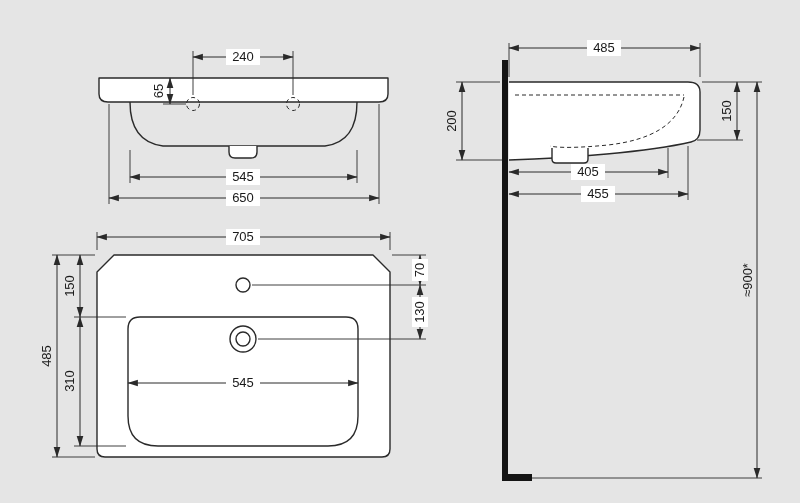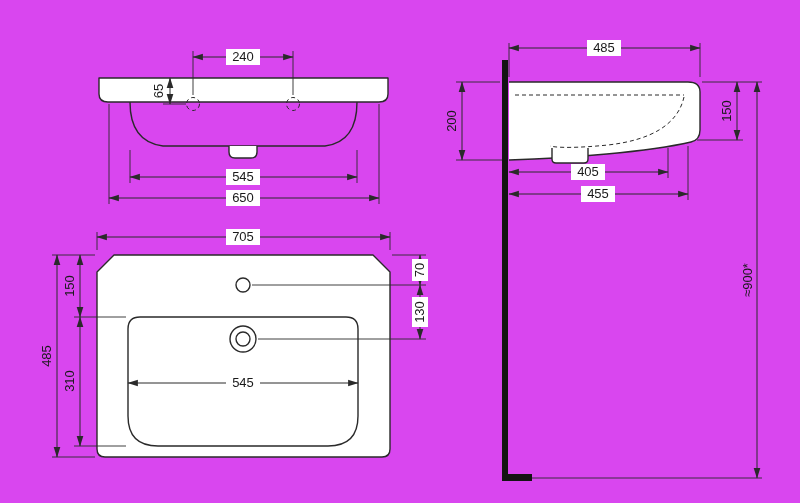--- a/index.html
+++ b/index.html
@@ -1,16 +1,16 @@
 <!DOCTYPE html>
 <html><head>
 <meta charset="utf-8">
 <style>
   html,body{margin:0;padding:0;background:#ffffff;}
-  .stage{width:800px;height:503px;background:#d946ef;position:relative;font-family:"Liberation Sans",sans-serif;}
+  .stage{width:800px;height:503px;background:#e5e5e5;position:relative;font-family:"Liberation Sans",sans-serif;}
   svg{display:block;}
   .outline{stroke:#2a2a2a;stroke-width:1.4;fill:#ffffff;stroke-linejoin:round;}
   .outline-nf{stroke:#2a2a2a;stroke-width:1.4;fill:none;stroke-linejoin:round;}
   .thin{stroke:#2a2a2a;stroke-width:0.9;fill:none;}
   .dashed{stroke:#2a2a2a;stroke-width:1;fill:none;stroke-dasharray:4 3;}
   .dim{stroke:#2a2a2a;stroke-width:1;fill:none;marker-start:url(#arr);marker-end:url(#arr);}
   .wall{fill:#141414;stroke:none;}
   .mask{fill:#ffffff;stroke:none;}
   text.dlabel{font:13px "Liberation Sans",sans-serif;fill:#1a1a1a;text-anchor:middle;}
 </style>

